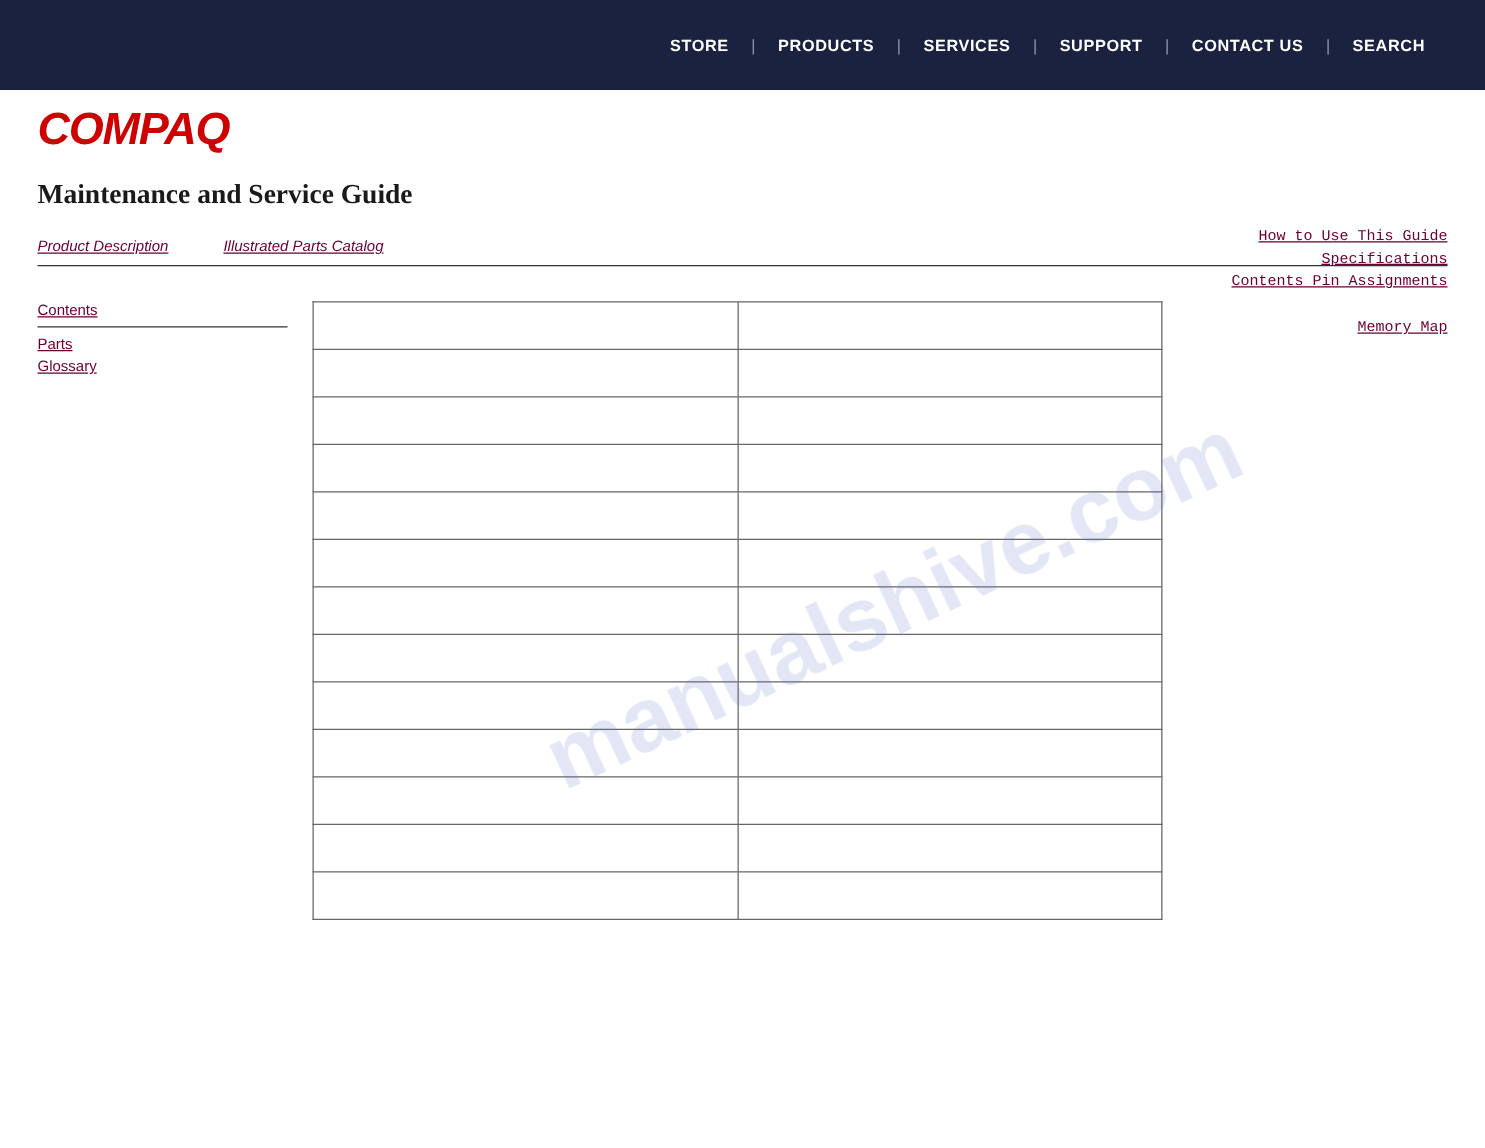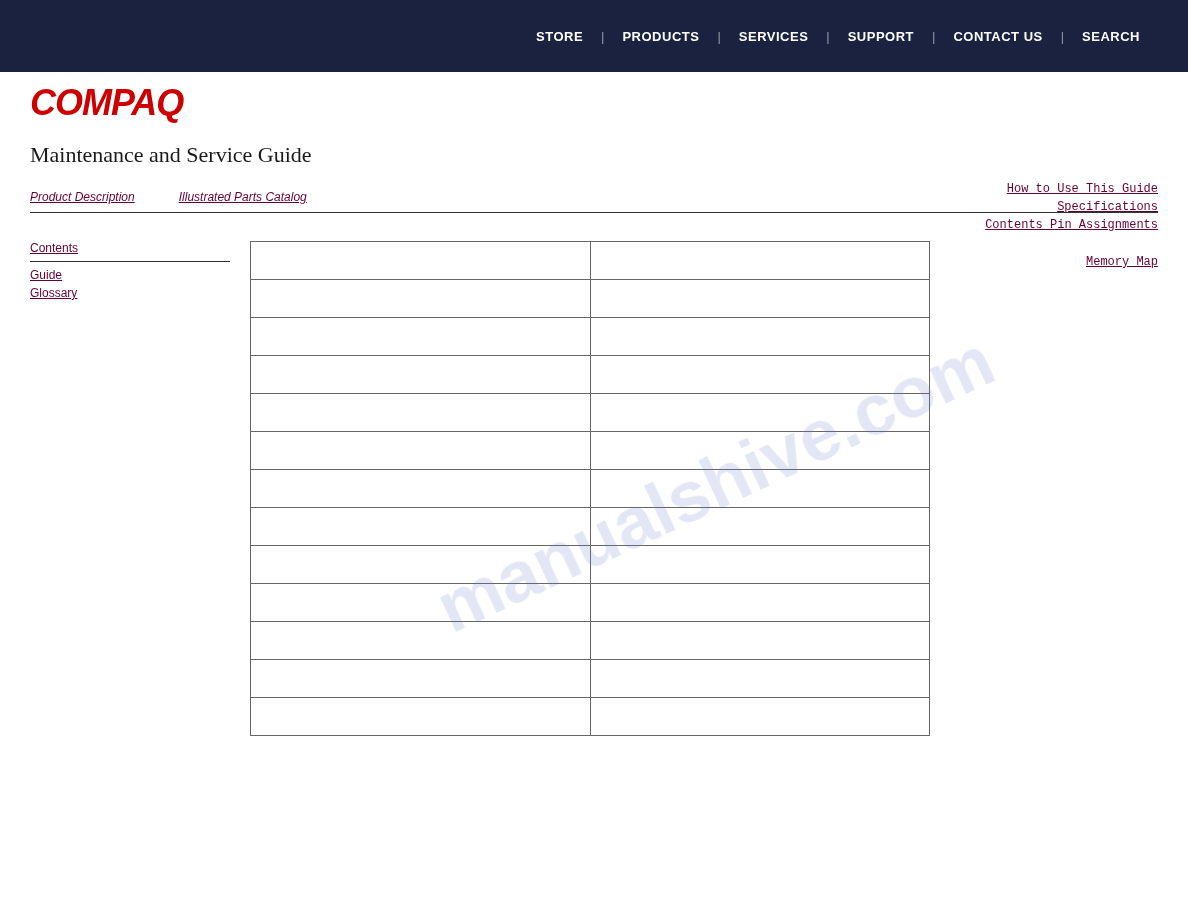--- a/index.html
+++ b/index.html
@@ -68,21 +68,21 @@
       font-style: italic;
     }
 
     
     .page-title-area {
       padding: 8px 30px 4px 30px;
     }
 
     .page-title {
       font-size: 22px;
-      font-weight: normal;
+      font-weight: bold;
       color: #1a1a1a;
       font-family: Georgia, serif;
     }
 
     
     .content-area {
       padding: 10px 30px;
       position: relative;
     }
 
@@ -245,21 +245,21 @@
 
 
   <hr class="separator-line">
 </div>
 
 <div class="main-content">
 
   <div class="sidebar">
     <a class="sidebar-link">Contents</a>
     <hr class="sidebar-separator">
-    <a class="sidebar-link">Guide</a>
+    <a class="sidebar-link">Parts</a>
     <a class="sidebar-link">Glossary</a>
   </div>
 
   <div class="table-area">
     <table class="data-table">
       <tbody>
         <tr>
           <td></td>
           <td></td>
         </tr>

